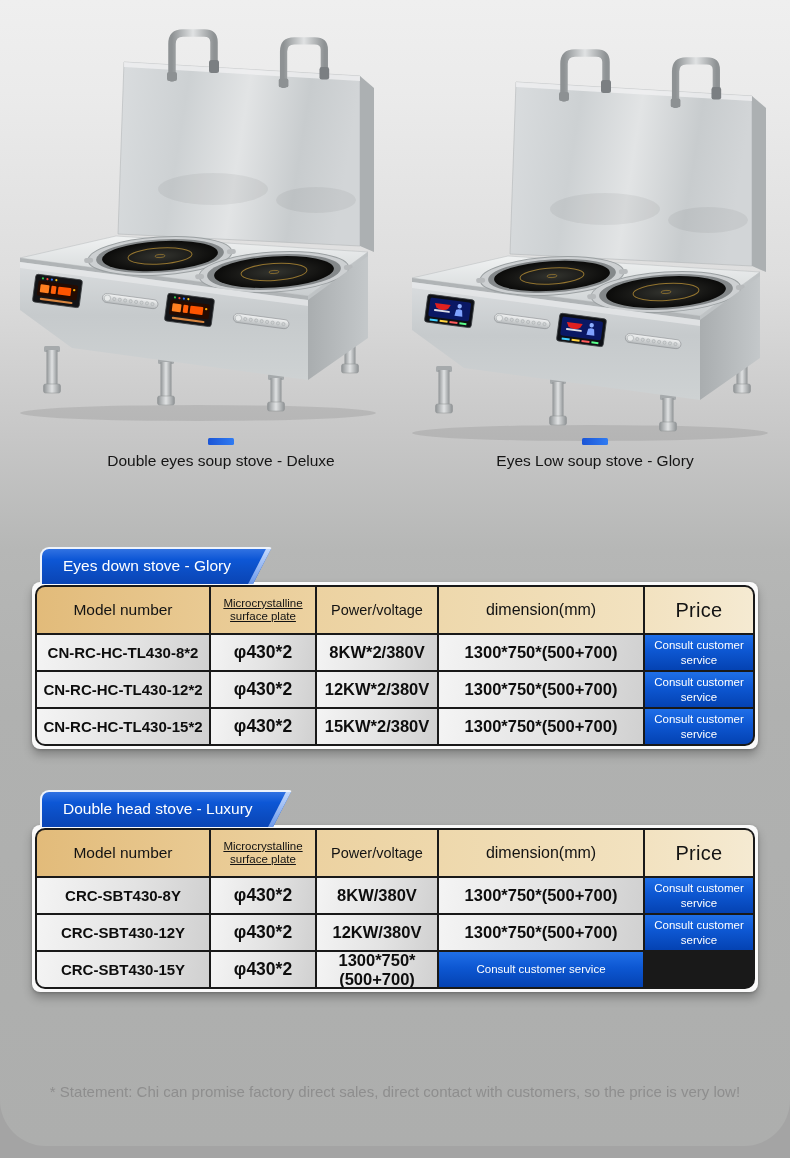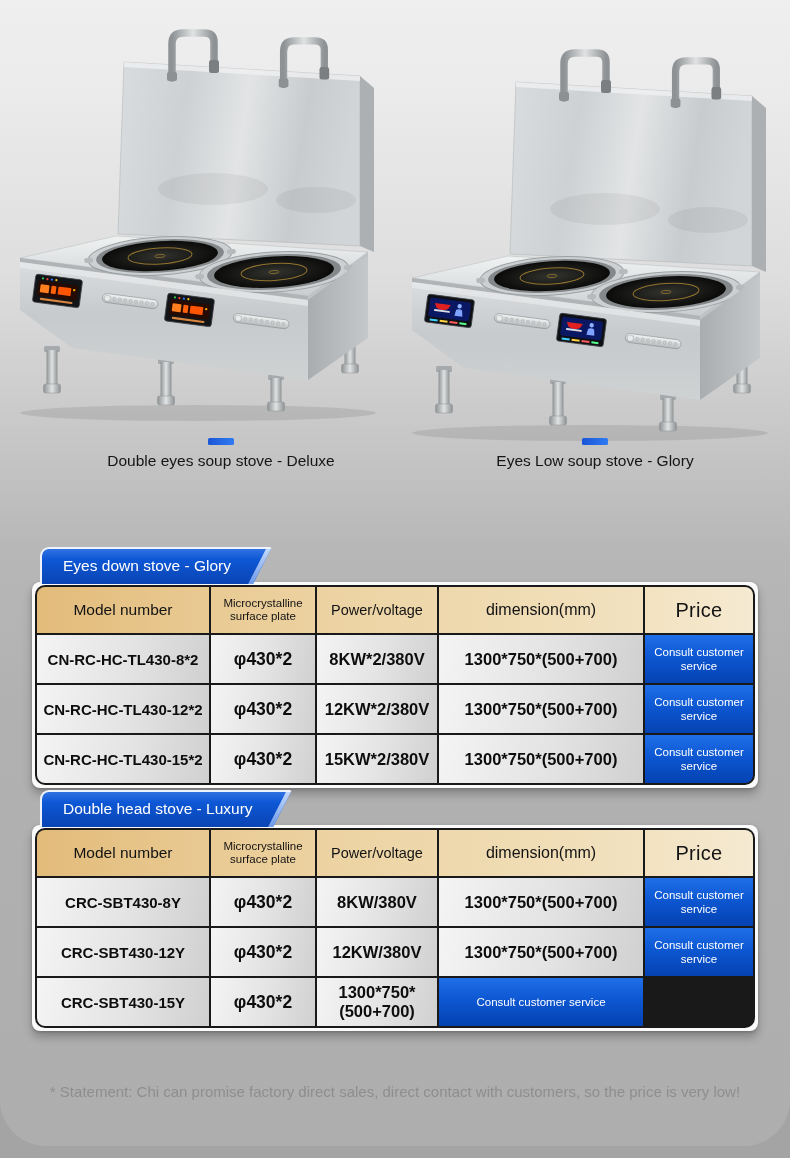--- a/index.html
+++ b/index.html
@@ -44,26 +44,26 @@
     position:relative;margin-top:-2px;background:#fafafa;border-radius:8px;padding:3px;
     box-shadow:0 6px 10px rgba(0,0,0,0.25),0 1px 3px rgba(0,0,0,0.2);z-index:1;
   }
   .tbl{
     display:grid;grid-template-columns:172px 104px 120px 204px 1fr;gap:2px;
     background:#191919;border:2px solid #191919;border-radius:10px;overflow:hidden;
   }
   .cell{display:flex;align-items:center;justify-content:center;text-align:center;}
   .head{height:46px;color:#131313;}
   .h1{background:linear-gradient(90deg,#e2bb7a,#e9ca93);font-size:15.5px;}
-  .h2{background:linear-gradient(90deg,#e9ca93,#ecd2a1);font-size:11.5px;line-height:1.15;padding:0 8px;}
+  .h2{background:linear-gradient(90deg,#e9ca93,#ecd2a1);font-size:11.5px;line-height:1.15;padding:0 8px;text-decoration:underline;}
   .h3{background:linear-gradient(90deg,#ecd2a1,#eed8ac);font-size:14.5px;}
   .h4{background:linear-gradient(90deg,#eed8ac,#f2e2c0);font-size:16px;}
   .h5{background:linear-gradient(90deg,#f2e2c0,#f5ead2);font-size:20px;letter-spacing:0.3px;}
   .body{
-    height:48px;color:#0d0d0d;font-weight:bold;
+    height:35px;color:#0d0d0d;font-weight:bold;
     background:linear-gradient(102deg,#f4f4f4 0%,#e3e3e3 55%,#d0d0d0 100%);
   }
   .c-model{font-size:15px;}
   .c-plate{font-size:17.5px;}
   .c-power{font-size:16.5px;}
   .c-dim{font-size:16.5px;}
   .price{
     background:linear-gradient(180deg,#1f6fe8 0%,#0d57d2 45%,#0442b2 100%);
     color:#ffffff;font-weight:normal;font-size:11.5px;line-height:1.25;padding:0 4px;cursor:pointer;
   }

